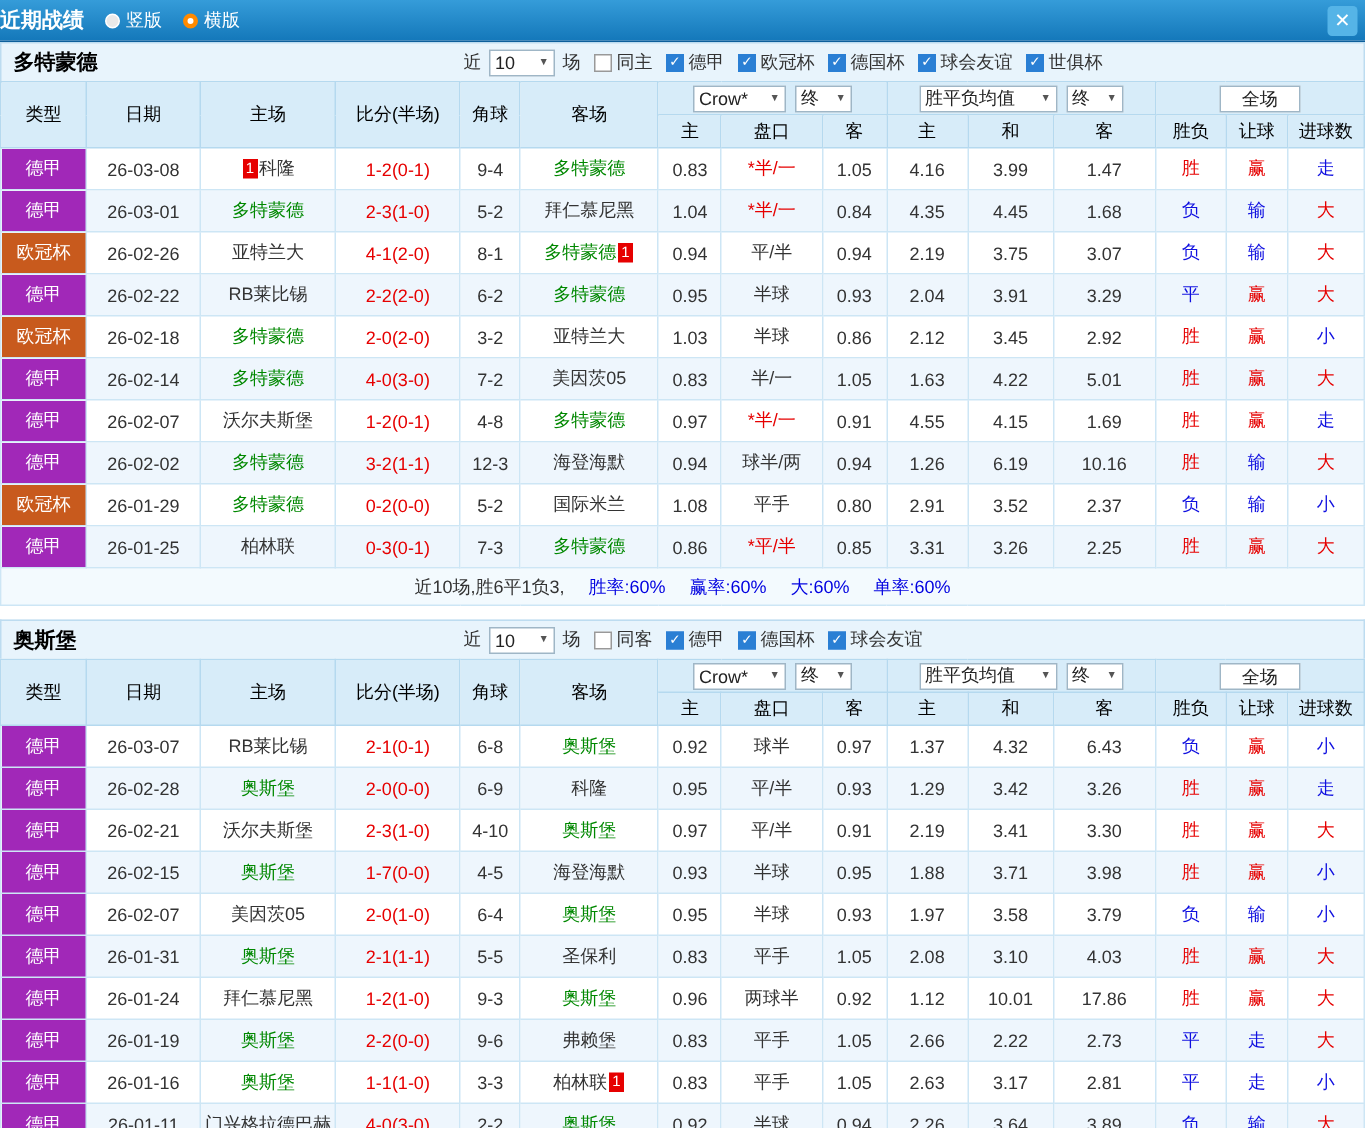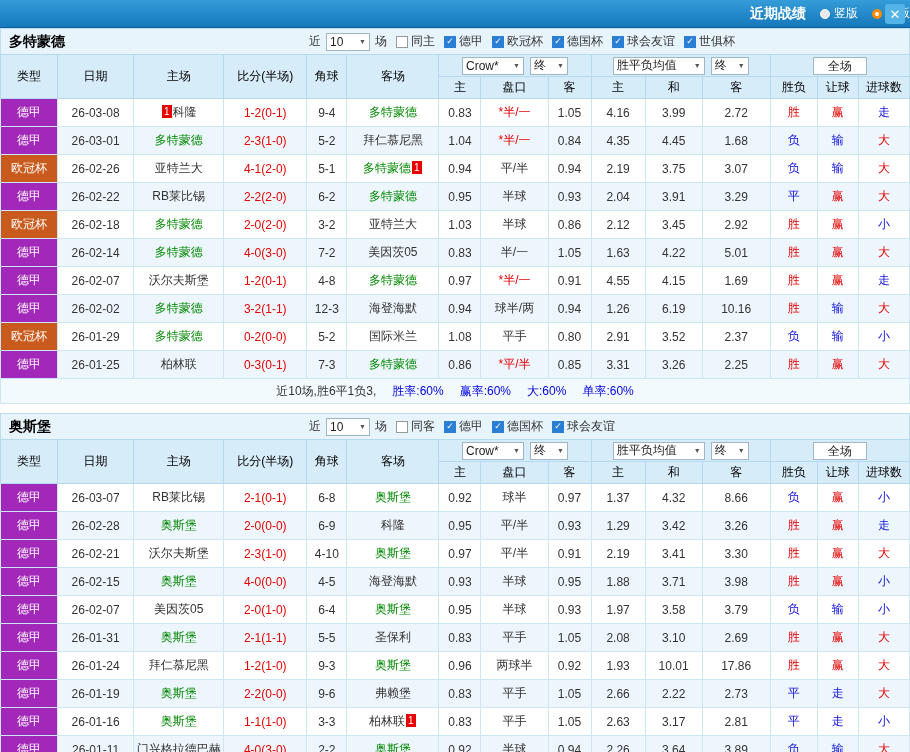--- a/index.html
+++ b/index.html
@@ -6,21 +6,21 @@
   html,body { margin:0; padding:0; }
   body {
     width:910px; height:752px; overflow:hidden; background:#fff;
     font-family:"Liberation Sans","DejaVu Sans",sans-serif; font-size:12px; color:#333;
   }
   
   .titlebar {
     position:relative; height:28px;
     background:linear-gradient(180deg,#359cd9 0%,#1478ba 100%);
     border-bottom:1px solid #0d5f9b;
-    display:flex; align-items:center; justify-content:flex-end; gap:14px; color:#fff;
+    display:flex; align-items:center; justify-content:flex-start; gap:14px; color:#fff;
   }
   .tb-title { font-size:14px; font-weight:bold; }
   .tb-radio { display:inline-flex; align-items:center; gap:4px; cursor:pointer; }
   .rdot { width:10px; height:10px; border-radius:50%; background:#e9e9e9; border:1px solid #fff; display:inline-block; }
   .rdot.sel { width:10px; height:10px; background:#fff; border:3px solid #ff8a00; }
   .close-btn {
     position:absolute; right:5px; top:4px; width:20px; height:20px;
     background:#55b4e7; border-radius:3px; color:#fff; font-size:13px; font-weight:bold;
     display:flex; align-items:center; justify-content:center; cursor:pointer;
   }
@@ -209,21 +209,21 @@
           <td class="date">26-03-08</td>
           <td class="teamc"><span class="rc">1</span><span>科隆</span></td>
           <td class="score">1-2(0-1)</td>
           <td class="corner">9-4</td>
           <td class="teamc"><span class="green">多特蒙德</span></td>
           <td class="odd">0.83</td>
           <td class="hcap red">*半/一</td>
           <td class="odd">1.05</td>
           <td class="avgv">4.16</td>
           <td class="avgv">3.99</td>
-          <td class="avgv">2.72</td>
+          <td class="avgv">1.47</td>
           <td class="res-r">胜</td>
           <td class="res-r">赢</td>
           <td class="res-b">走</td>
         </tr>
         <tr class="alt">
           <td class="type" style="background: rgb(161, 40, 184);">德甲</td>
           <td class="date">26-03-01</td>
           <td class="teamc"><span class="green">多特蒙德</span></td>
           <td class="score">2-3(1-0)</td>
           <td class="corner">5-2</td>
@@ -236,21 +236,21 @@
           <td class="avgv">1.68</td>
           <td class="res-b">负</td>
           <td class="res-b">输</td>
           <td class="res-r">大</td>
         </tr>
         <tr>
           <td class="type" style="background: rgb(200, 90, 29);">欧冠杯</td>
           <td class="date">26-02-26</td>
           <td class="teamc"><span>亚特兰大</span></td>
           <td class="score">4-1(2-0)</td>
-          <td class="corner">5-1</td>
+          <td class="corner">8-1</td>
           <td class="teamc"><span class="green">多特蒙德</span><span class="rc">1</span></td>
           <td class="odd">0.94</td>
           <td class="hcap">平/半</td>
           <td class="odd">0.94</td>
           <td class="avgv">2.19</td>
           <td class="avgv">3.75</td>
           <td class="avgv">3.07</td>
           <td class="res-b">负</td>
           <td class="res-b">输</td>
           <td class="res-r">大</td>
@@ -486,21 +486,21 @@
           <td class="date">26-03-07</td>
           <td class="teamc"><span>RB莱比锡</span></td>
           <td class="score">2-1(0-1)</td>
           <td class="corner">6-8</td>
           <td class="teamc"><span class="green">奥斯堡</span></td>
           <td class="odd">0.92</td>
           <td class="hcap">球半</td>
           <td class="odd">0.97</td>
           <td class="avgv">1.37</td>
           <td class="avgv">4.32</td>
-          <td class="avgv">8.66</td>
+          <td class="avgv">6.43</td>
           <td class="res-b">负</td>
           <td class="res-r">赢</td>
           <td class="res-b">小</td>
         </tr>
         <tr class="alt">
           <td class="type" style="background: rgb(161, 40, 184);">德甲</td>
           <td class="date">26-02-28</td>
           <td class="teamc"><span class="green">奥斯堡</span></td>
           <td class="score">2-0(0-0)</td>
           <td class="corner">6-9</td>
@@ -529,21 +529,21 @@
           <td class="avgv">3.41</td>
           <td class="avgv">3.30</td>
           <td class="res-r">胜</td>
           <td class="res-r">赢</td>
           <td class="res-r">大</td>
         </tr>
         <tr class="alt">
           <td class="type" style="background: rgb(161, 40, 184);">德甲</td>
           <td class="date">26-02-15</td>
           <td class="teamc"><span class="green">奥斯堡</span></td>
-          <td class="score">4-0(0-0)</td>
+          <td class="score">1-7(0-0)</td>
           <td class="corner">4-5</td>
           <td class="teamc"><span>海登海默</span></td>
           <td class="odd">0.93</td>
           <td class="hcap">半球</td>
           <td class="odd">0.95</td>
           <td class="avgv">1.88</td>
           <td class="avgv">3.71</td>
           <td class="avgv">3.98</td>
           <td class="res-r">胜</td>
           <td class="res-r">赢</td>
@@ -571,36 +571,36 @@
           <td class="date">26-01-31</td>
           <td class="teamc"><span class="green">奥斯堡</span></td>
           <td class="score">2-1(1-1)</td>
           <td class="corner">5-5</td>
           <td class="teamc"><span>圣保利</span></td>
           <td class="odd">0.83</td>
           <td class="hcap">平手</td>
           <td class="odd">1.05</td>
           <td class="avgv">2.08</td>
           <td class="avgv">3.10</td>
-          <td class="avgv">2.69</td>
+          <td class="avgv">4.03</td>
           <td class="res-r">胜</td>
           <td class="res-r">赢</td>
           <td class="res-r">大</td>
         </tr>
         <tr>
           <td class="type" style="background: rgb(161, 40, 184);">德甲</td>
           <td class="date">26-01-24</td>
           <td class="teamc"><span>拜仁慕尼黑</span></td>
           <td class="score">1-2(1-0)</td>
           <td class="corner">9-3</td>
           <td class="teamc"><span class="green">奥斯堡</span></td>
           <td class="odd">0.96</td>
           <td class="hcap">两球半</td>
           <td class="odd">0.92</td>
-          <td class="avgv">1.93</td>
+          <td class="avgv">1.12</td>
           <td class="avgv">10.01</td>
           <td class="avgv">17.86</td>
           <td class="res-r">胜</td>
           <td class="res-r">赢</td>
           <td class="res-r">大</td>
         </tr>
         <tr class="alt">
           <td class="type" style="background: rgb(161, 40, 184);">德甲</td>
           <td class="date">26-01-19</td>
           <td class="teamc"><span class="green">奥斯堡</span></td>

